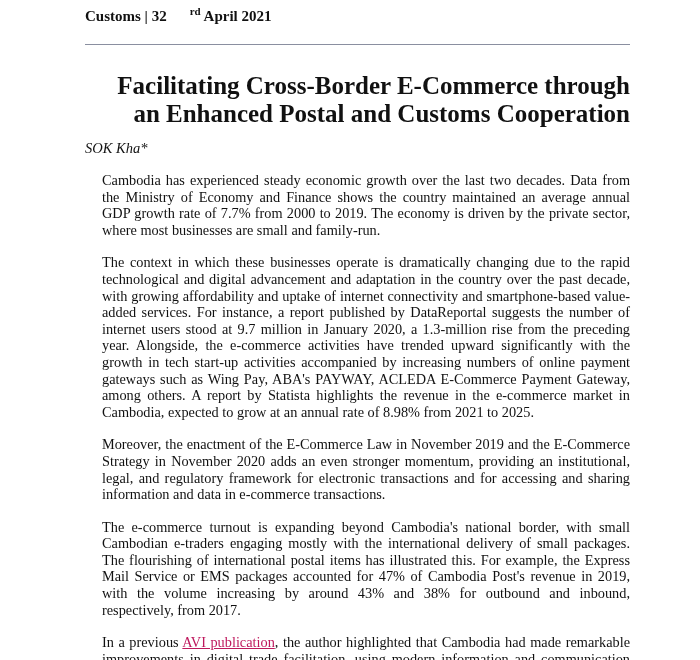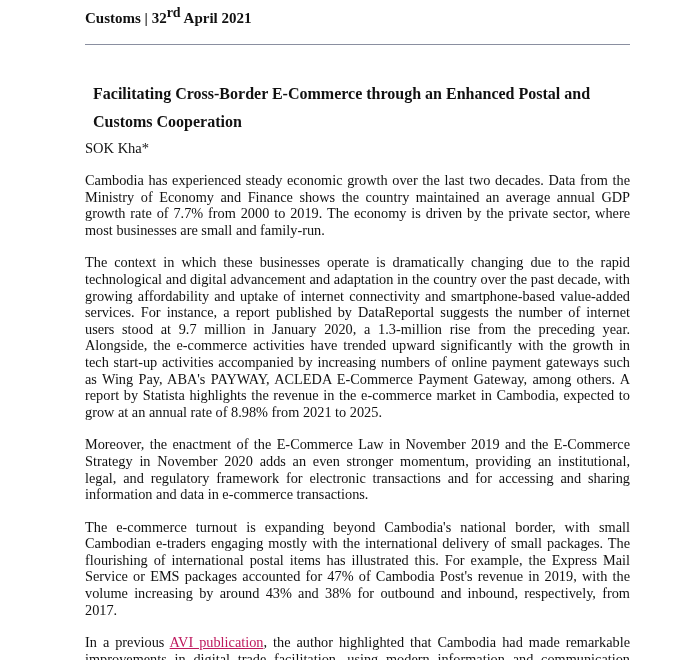--- a/index.html
+++ b/index.html
@@ -1,24 +1,24 @@
 <!DOCTYPE html>
 <html><head>
 <meta charset="utf-8">
 <style>
   html, body { margin:0; padding:0; background:#ffffff; }
   body { width:700px; height:660px; overflow:hidden; position:relative;
          font-family:"Liberation Serif", "DejaVu Serif", serif; color:#111; }
   .header { position:absolute; left:85px; top:5px; font-weight:bold; font-size:15px; }
-  .header sup { font-size:14px; vertical-align:6px; }
+  .header sup { font-size:11px; vertical-align:6px;margin-left:23px; }
   .rule { position:absolute; left:85px; top:44px; width:545px; height:1px; background:#8a8fa0; }
-  .title { position:absolute; left:85px; top:72px; width:545px; font-weight:bold; font-size:16px; line-height:28px; margin:8px; }
-  .author { position:absolute; left:85px; top:140px; font-size:14.5px; }
+  .title { position:absolute; left:85px; top:72px; width:545px; font-weight:bold; font-size:25px; line-height:28px; margin:0;text-align:right; }
+  .author { position:absolute; left:85px; top:140px; font-style:italic; font-size:14.5px; }
   .content { position:absolute; left:85px; top:172px; width:545px; }
-  .content p { margin:0 0 16px 0; font-size:14.3px; line-height:16.6px; text-align:justify; }
+  .content p { margin:0 0 16px 17px; font-size:14.3px; line-height:16.6px; text-align:justify; }
   a.link { color:#be185d; text-decoration:underline; }
 </style>
 </head>
 <body>
 
 <div class="header">
   <span>Customs</span>
   <span>|</span>
   <span>32</span><sup>rd</sup>
   <span>April 2021</span>

